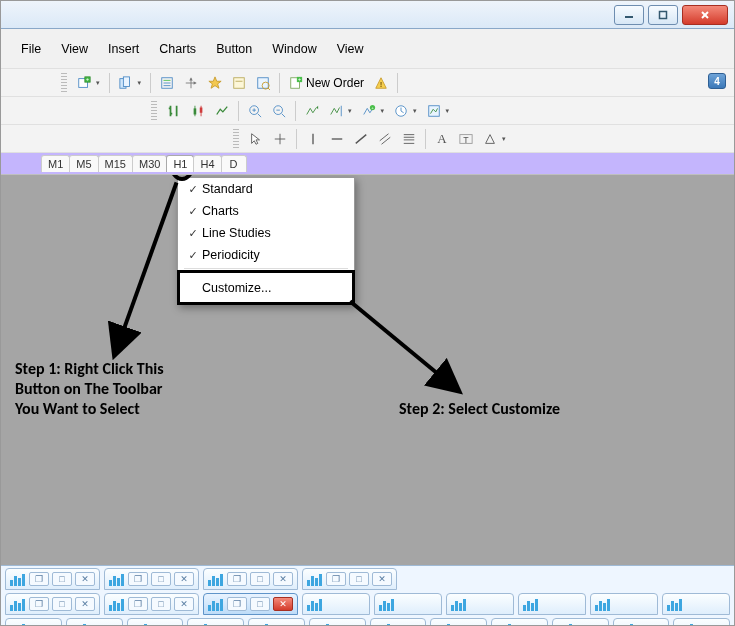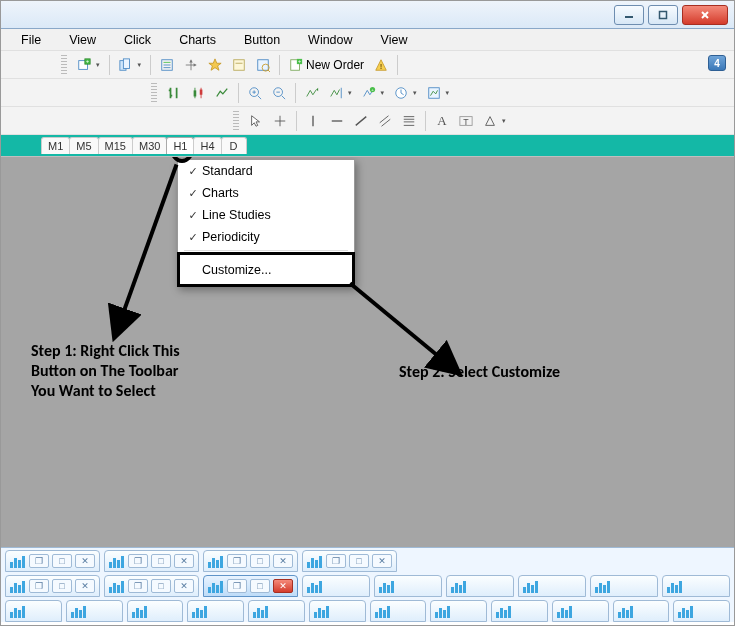--- a/index.html
+++ b/index.html
@@ -26,23 +26,23 @@
     border-radius:3px;
     display:flex; align-items:center; justify-content:center;
     font-size:10px; font-weight:bold;
     background:linear-gradient(#f7fbff,#d7e7f6);
     color:#33586f;
   }
   .win-btn.close { background:linear-gradient(#f48a7a,#d43c2c); color:#fff; border-color:#a62f22; width:46px;}
   .win-btn svg { width:10px; height:10px; }
   
   .menubar {
-    height:22px;
+    height:40px;
     display:flex; align-items:center;
-    gap:8px; padding-left:10px;
+    gap:0; padding-left:10px;
     background:#f1f1f1;
     font-size:12.5px;
     border-bottom:1px solid #e0e0e0;
   }
   .menubar span { padding:3px 10px; }
   
   .toolrow {
     height:28px;
     display:flex; align-items:center;
     padding-left:60px;
@@ -76,21 +76,21 @@
     color:#fff; font-size:10px; font-weight:bold;
     display:flex;align-items:center;justify-content:center;
   }
   
   .ic { width:14px; height:14px; display:inline-block; }
   
   .periodrow {
     height:22px;
     display:flex; align-items:center;
     padding-left:40px; gap:0;
-    background:#14b8a6;
+    background:#c4b5fd;
     border-bottom:1px solid #bfbfbf;
     font-size:11px;
   }
   .ptab {
     border:1px solid #ccc;
     border-bottom:none;
     border-radius:3px 3px 0 0;
     padding:2px 6px; margin-right:-1px;
     background:#f9f9f9;
     min-width:26px; text-align:center;
@@ -213,21 +213,21 @@
      <svg viewBox="0 0 10 10">
         <line x1="2" y1="2" x2="8" y2="8" stroke="#fff" stroke-width="2"></line>
         <line x1="8" y1="2" x2="2" y2="8" stroke="#fff" stroke-width="2"></line>
       </svg>
   </div>
 </div>
 
 <div class="menubar">
   <span>File</span>
   <span>View</span>
-  <span>Click</span>
+  <span>Insert</span>
   <span>Charts</span>
   <span>Button</span>
   <span>Window</span>
   <span>View</span>
 </div>
 
 <div class="toolrow">
   <span class="grip"></span>
   <div class="tbtn">
     <svg class="ic" viewBox="0 0 16 16">
@@ -478,24 +478,24 @@
   <svg class="overlay-svg" viewBox="0 0 735 390">
     <defs>
       <marker id="ah" markerWidth="9" markerHeight="9" refX="6" refY="4.5" orient="auto">
         <polygon points="0,0 9,4.5 0,9" fill="#000"></polygon>
       </marker>
     </defs>
     <line x1="176" y1="7" x2="116" y2="174" stroke="#000" stroke-width="4" marker-end="url(#ah)"></line>
     <line x1="350" y1="126" x2="454" y2="212" stroke="#000" stroke-width="4" marker-end="url(#ah)"></line>
   </svg>
 
-  <div class="annot" style="top:184px; left:30px;">Step 1: Right Click This
+  <div class="annot" style="top:184px; left:14px;">Step 1: Right Click This
 Button on The Toolbar
 You Want to Select</div>
-  <div class="annot" style="top:205px; left:398px;">Step 2: Select Customize</div>
+  <div class="annot" style="top:224px; left:398px;">Step 2: Select Customize</div>
 </div>
 
 <div class="winstrip">
   <div class="winrow">
 
     <div class="wintab narrow">
       <span class="chart-ic"></span>
       <span class="mini">❐</span>
       <span class="mini">□</span>
       <span class="mini">✕</span>

